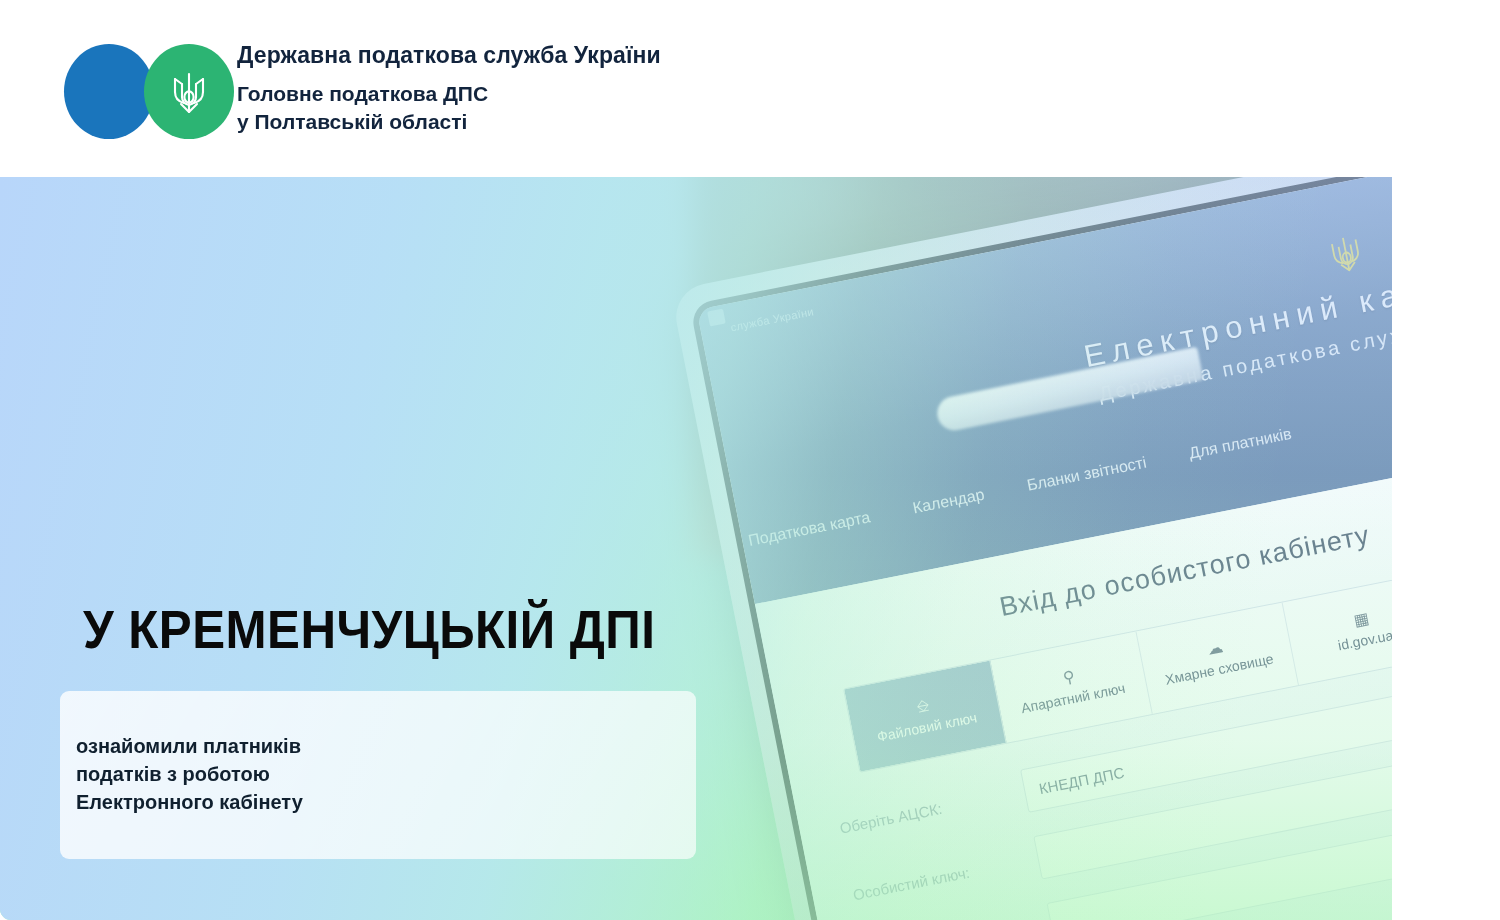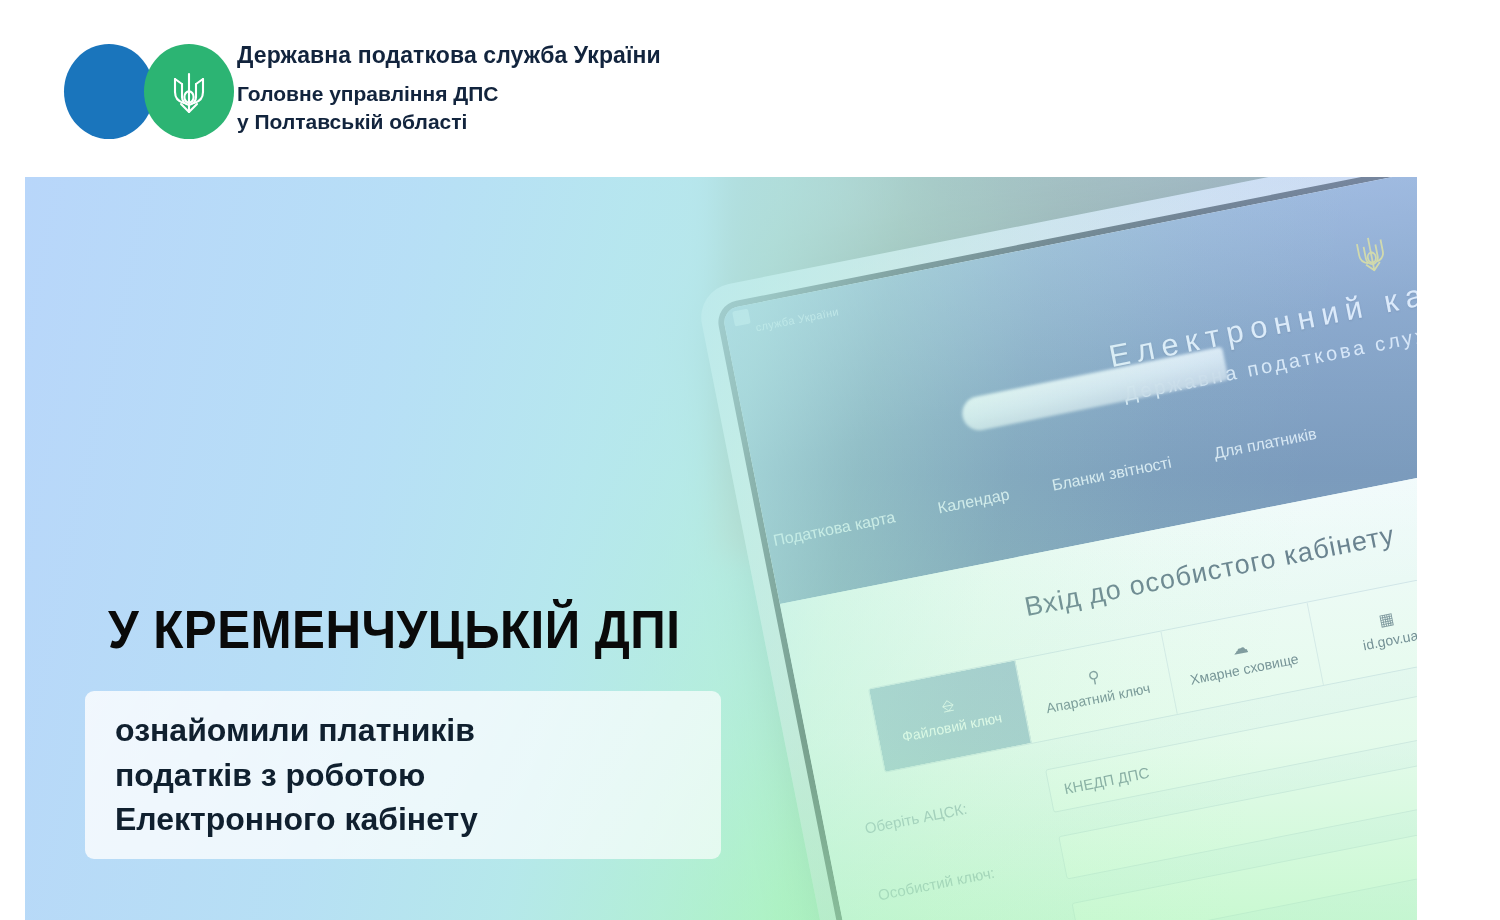--- a/index.html
+++ b/index.html
@@ -30,21 +30,20 @@
   }
   .header-sub {
     font-size:21px; font-weight:bold; line-height:1.33; white-space:pre-line;
   }
 
   
   .banner {
     position:absolute; left:0; top:177px; width:1392px; height:743px;
     overflow:hidden;
     background:linear-gradient(163deg,#bcd5fb 0%,#b9e0f4 22%,#b6e7ec 42%,#b5eedb 62%,#aff2c2 82%,#a9f5b6 100%);
-    margin-left:25px;
   }
 
   
   .photo { position:absolute; inset:0; }
 
   
   .photo-bg {
     position:absolute; left:690px; top:-40px; width:880px; height:420px;
     background:
       radial-gradient(ellipse 150px 90px at 120px 60px, #8f9a86 0%, rgba(143,154,134,0) 70%),
@@ -193,21 +192,21 @@
     transform:scaleX(.93); transform-origin:left center;
     font-stretch:condensed;
   }
   .subtitle-box {
     position:absolute; left:60px; top:514px; width:636px; height:168px;
     border-radius:9px;
     background:linear-gradient(120deg, rgba(255,255,255,.80) 0%, rgba(255,255,255,.74) 55%, rgba(255,255,255,.66) 100%);
     display:flex; align-items:center;
   }
   .subtitle {
-    padding-left:30px; color:#10202f; font-size:32px; font-weight:bold;
+    padding-left:16px; color:#10202f; font-size:20px; font-weight:bold;
     line-height:1.39; white-space:pre-line;
   }
 </style>
 </head>
 <body>
 
 <div class="page">
 
   <header class="header">
     <div class="logo-mark">
@@ -220,21 +219,21 @@
           <path d="M35 8 L35 21 C35 28 30 31 26 32"></path>
           <path d="M14 13 L14 26 C14 31 17 33 21 34 C25 33 28 31 28 26 L28 13"></path>
           <path d="M7 8 L14 13 M35 8 L28 13"></path>
           <path d="M13 33 L21 41 L29 33"></path>
           <ellipse cx="21" cy="26" rx="4.6" ry="5.6"></ellipse>
         </g>
       </svg>
     </div>
     <div class="header-text">
       <div class="header-title">Державна податкова служба України</div>
-      <div class="header-sub">Головне управління ДПС
+      <div class="header-sub">Головне податкова ДПС
 у Полтавській області</div>
     </div>
   </header>
 
   <section class="banner">
 
     <div class="photo">
       <div class="photo-bg"></div>
       <div class="photo-hand"></div>
 

